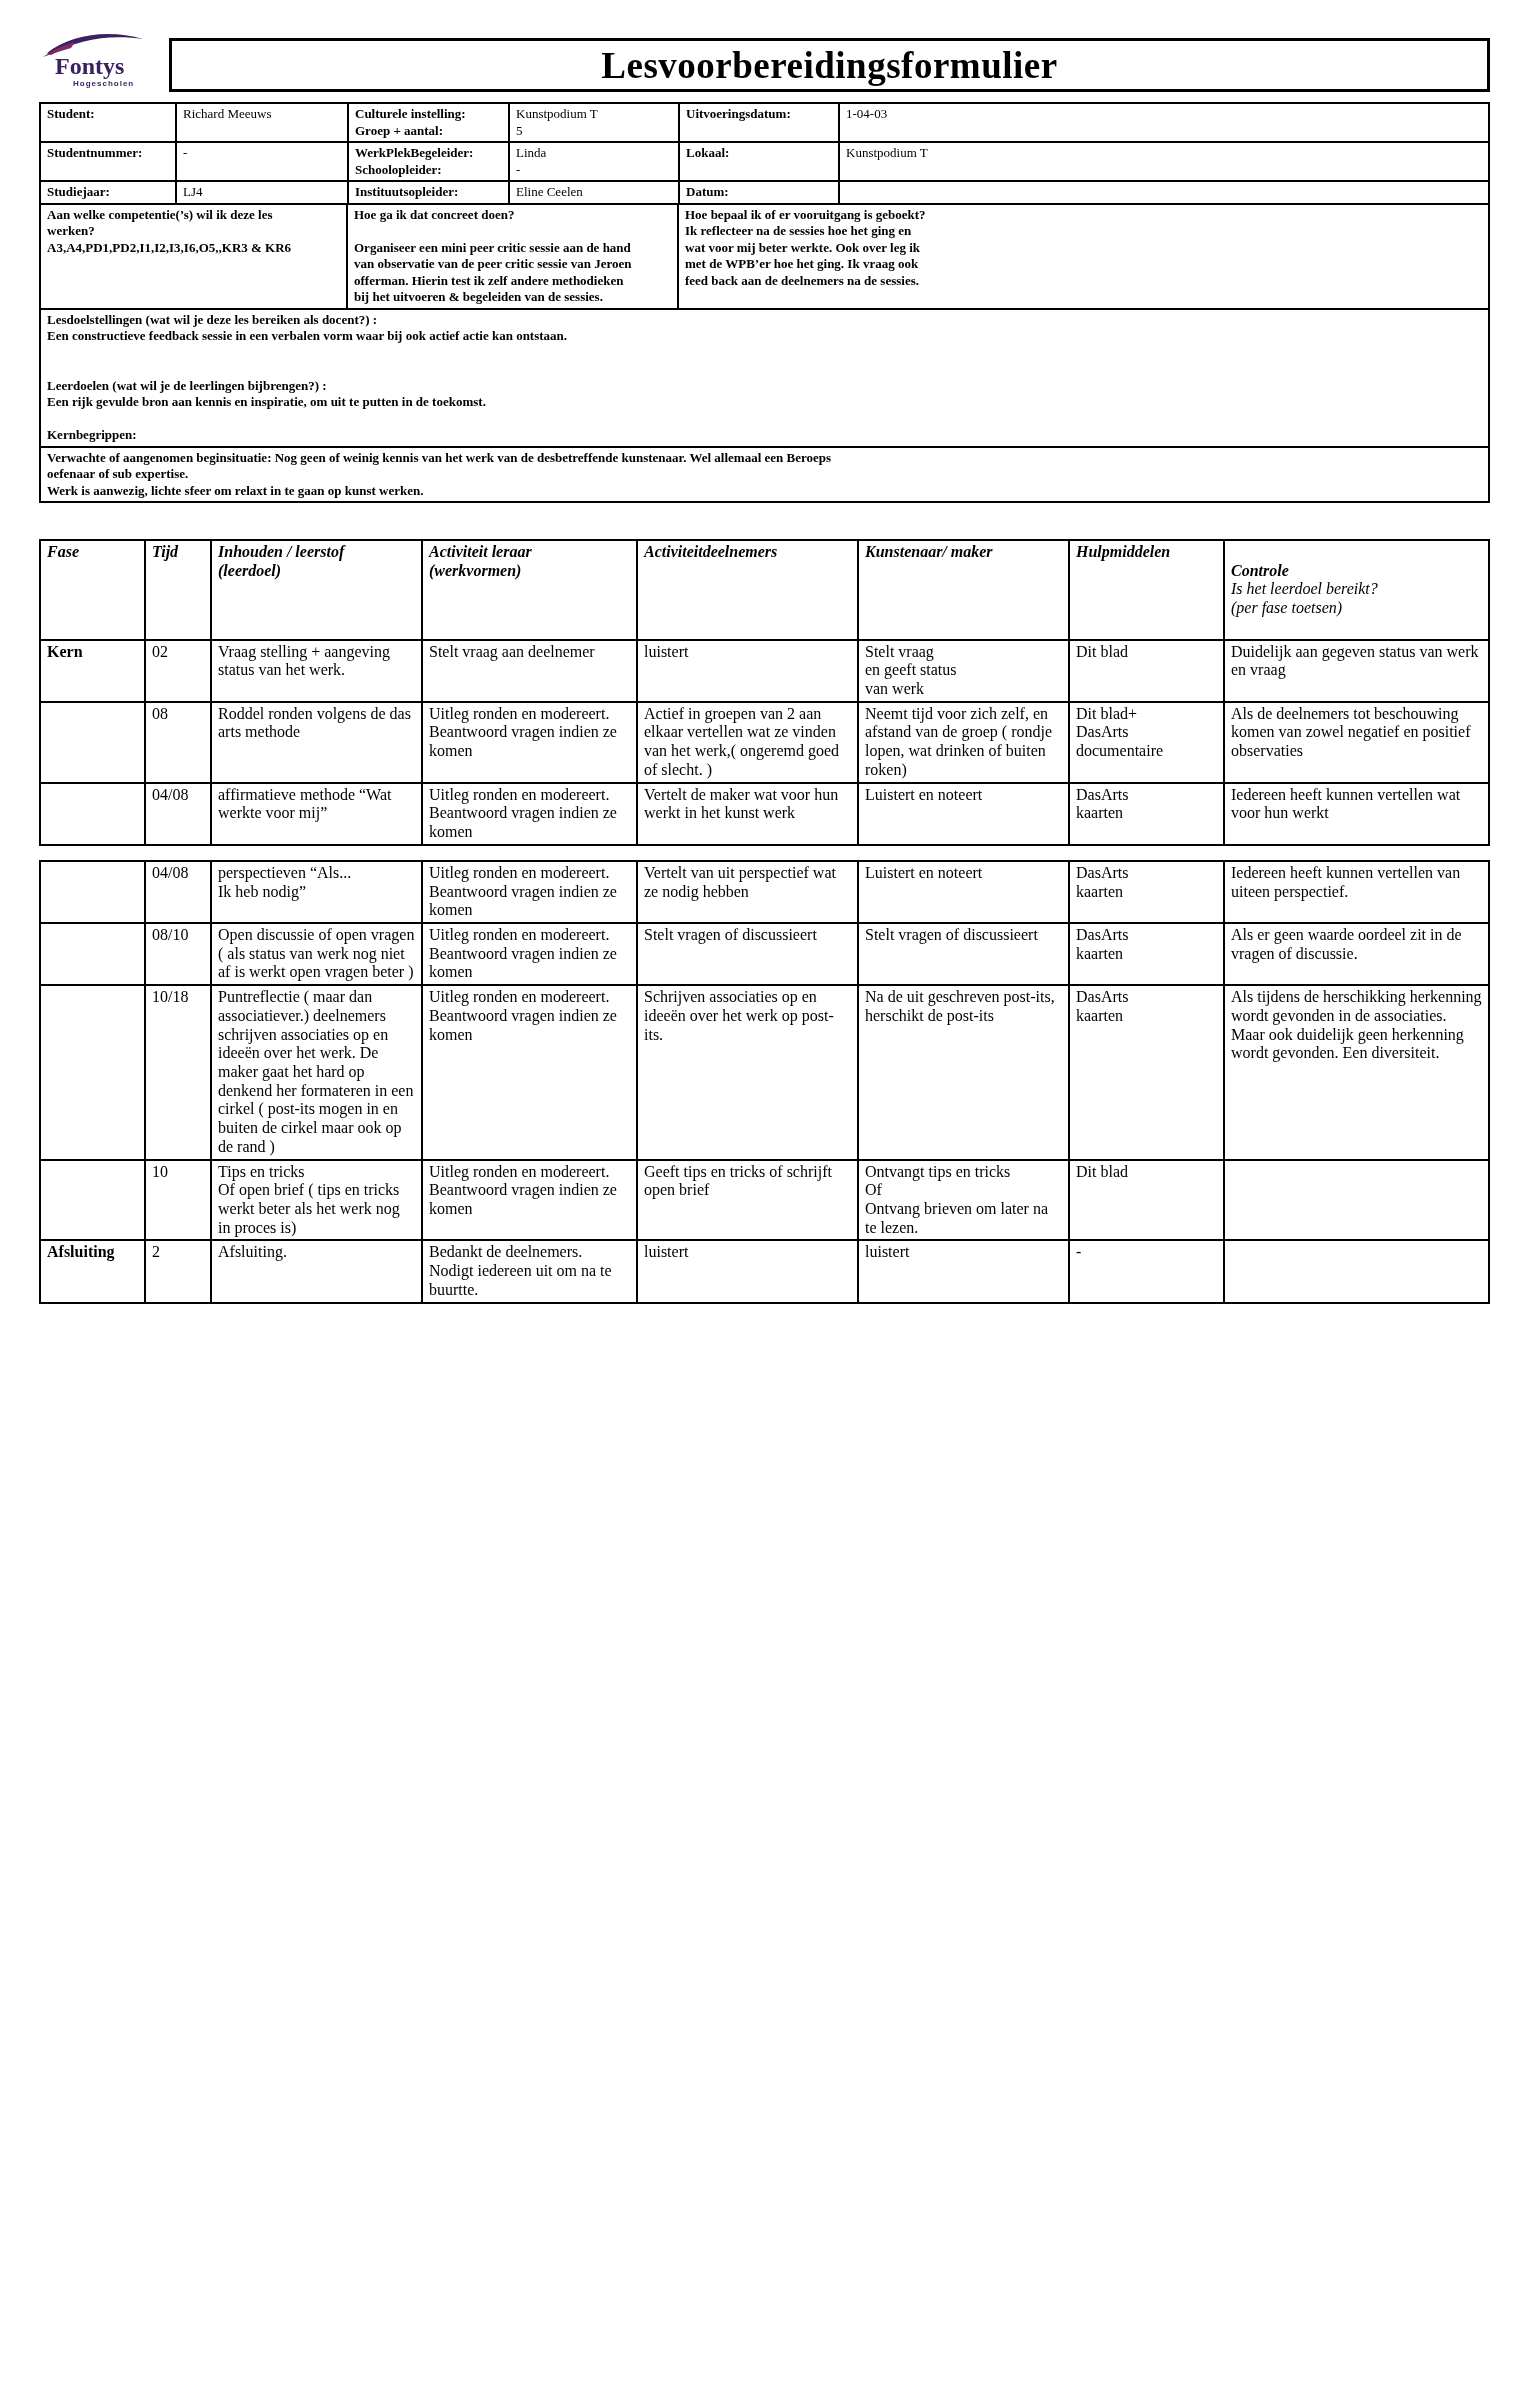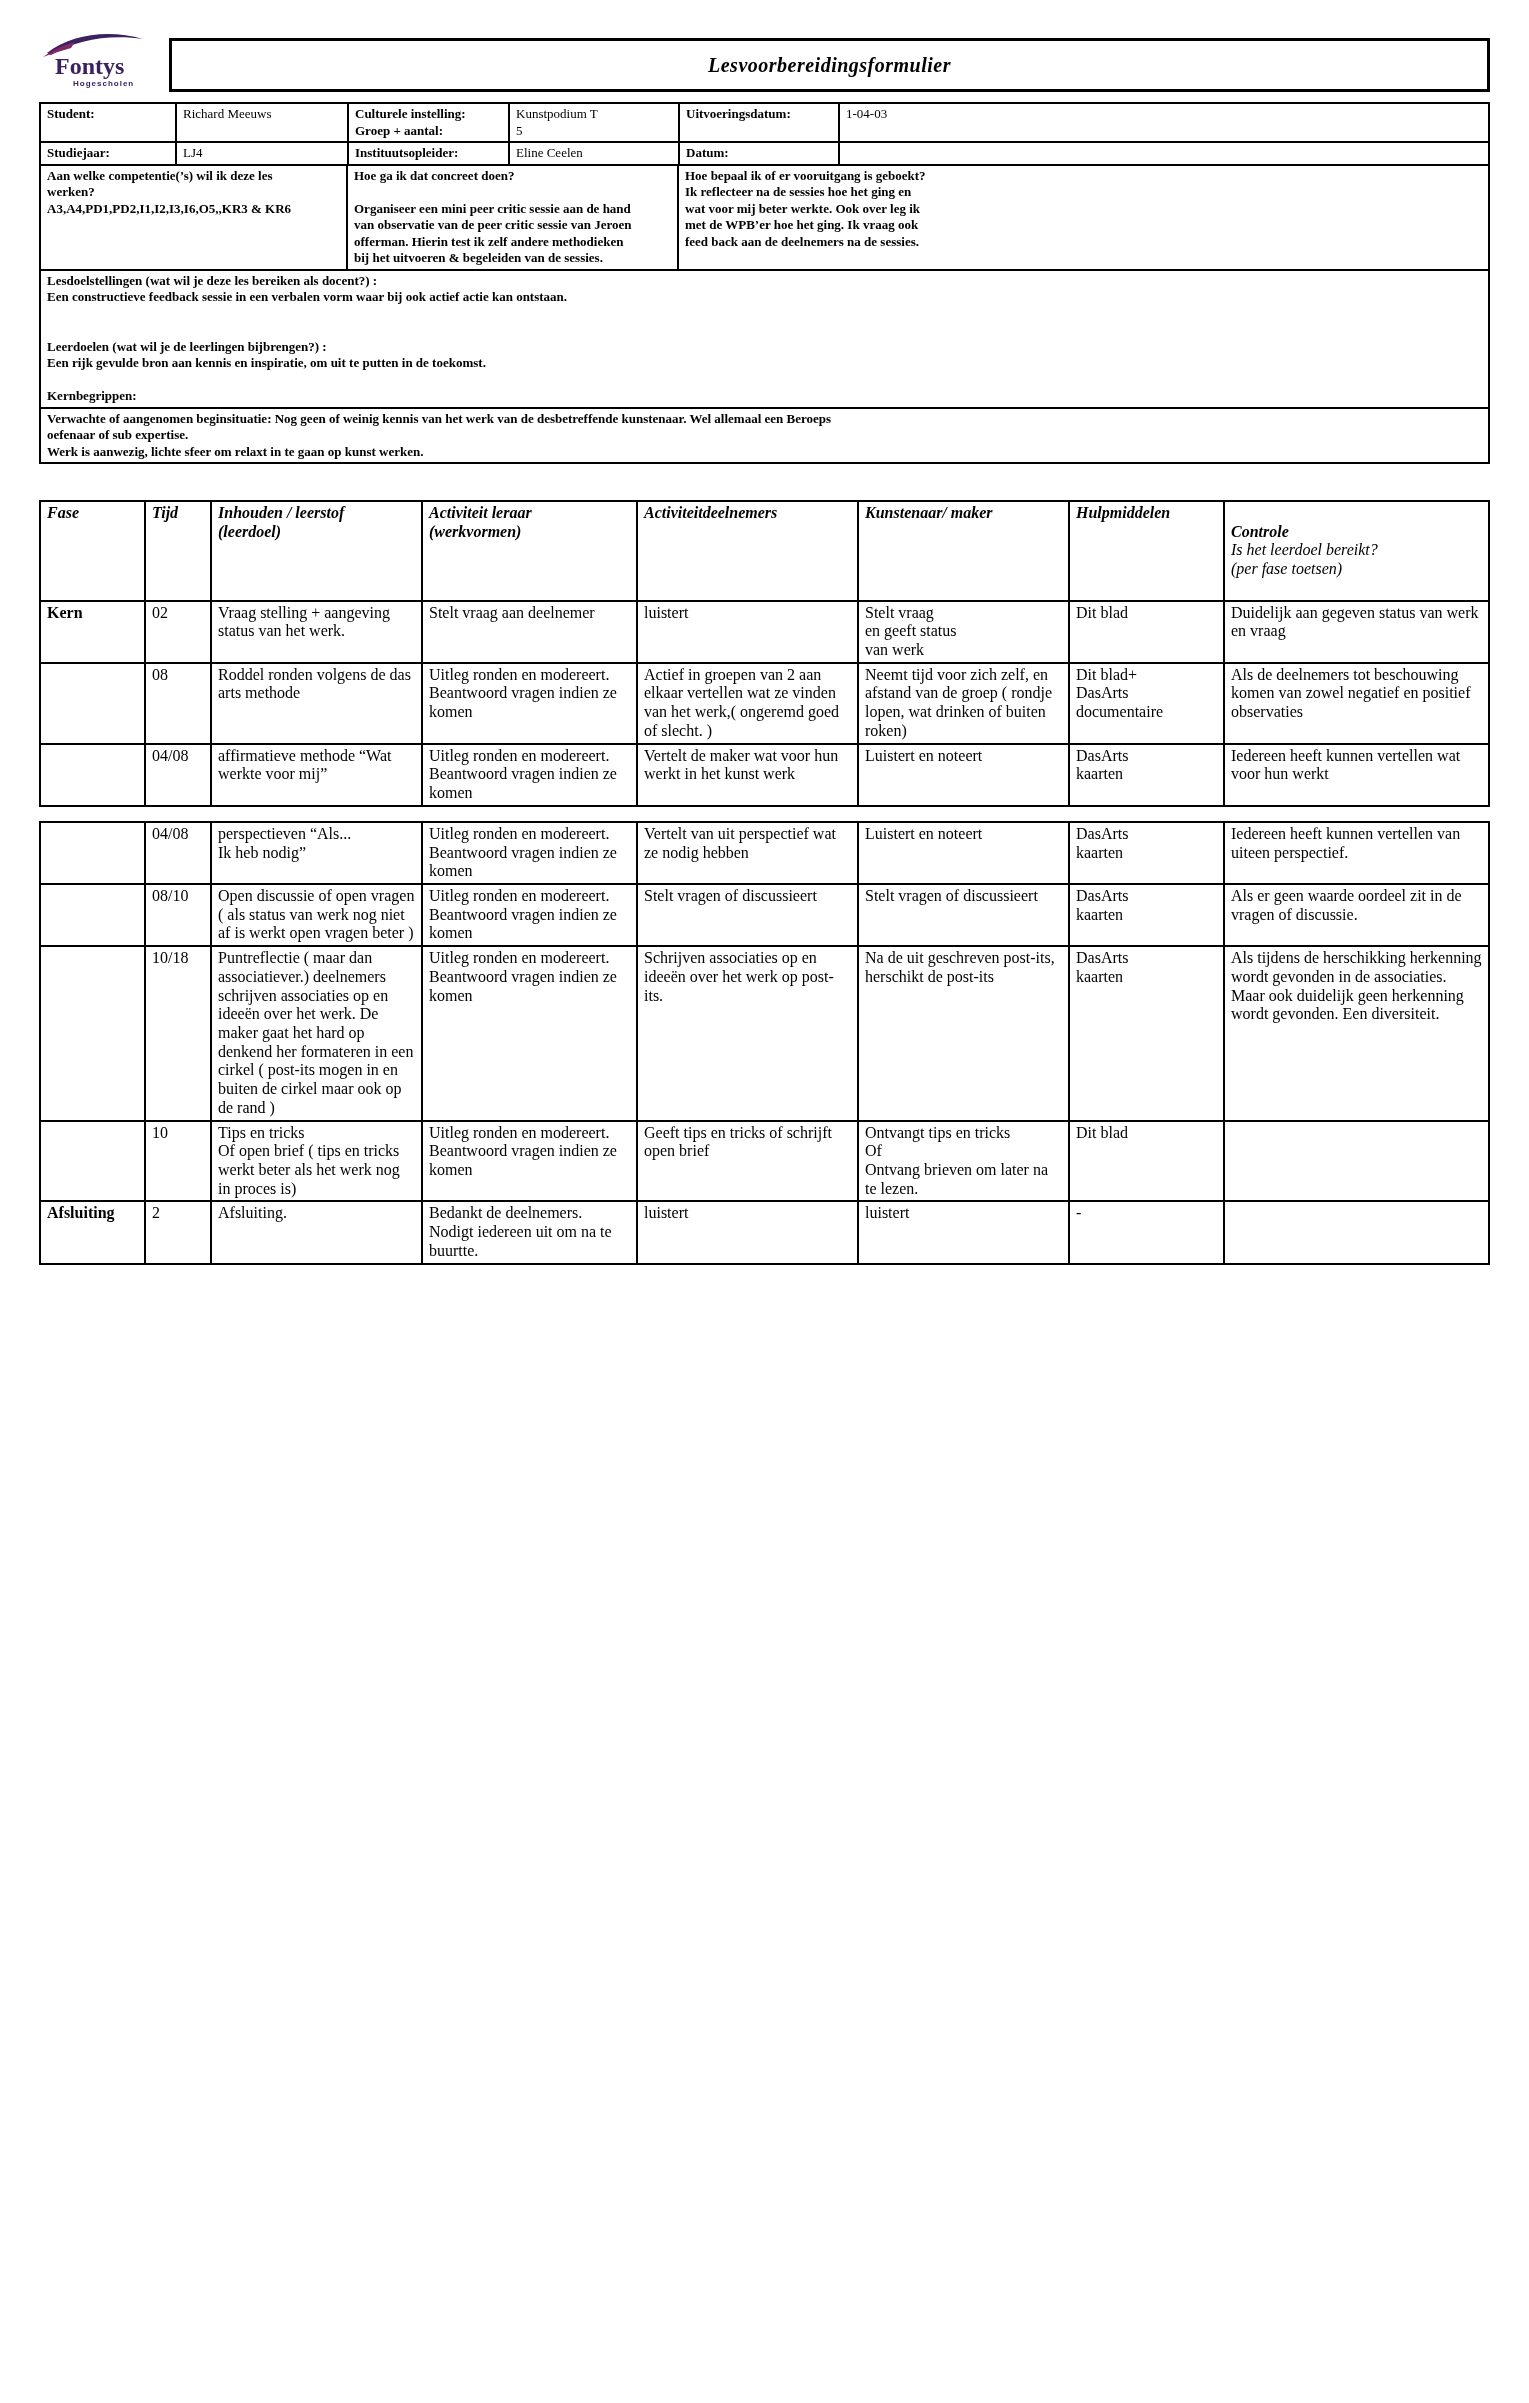--- a/index.html
+++ b/index.html
@@ -15,21 +15,21 @@
 
   
   .header { display: flex; align-items: flex-start; gap: 18px; margin-bottom: 8px; }
   .logo { width: 112px; flex: 0 0 112px; }
   .logo-main { font-family: "Liberation Serif", serif; font-weight: bold; font-size: 24px; fill: #3b2160; }
   .logo-sub  { font-family: "Liberation Sans", sans-serif; font-weight: bold; font-size: 8px; fill: #3b2160; letter-spacing: 1px; }
   .title-box {
     flex: 1; border: 3px solid #000; height: 48px; margin-top: 12px;
     display: flex; align-items: center; justify-content: center;
   }
-  .title { font-size: 20px; font-weight: bold; font-style: italic; letter-spacing: .5px; }
+  .title { font-size: 37px; font-weight: bold; letter-spacing: .5px; }
 
   
   table { width: 100%; border-collapse: collapse; table-layout: fixed; }
   .joined { margin-top: -2px; }
   td {
     border: 2px solid #000;
     vertical-align: top;
     padding: 2px 6px;
     font-size: 16px;
     line-height: 1.17;
@@ -76,20 +76,30 @@
         <td class="b">Student:</td>
         <td>Richard Meeuws</td>
         <td class="b">Culturele instelling:
 Groep + aantal:</td>
         <td>Kunstpodium T
 5</td>
         <td class="b">Uitvoeringsdatum:</td>
         <td>1-04-03</td>
       </tr>
       <tr>
+        <td class="b">Studentnummer:</td>
+        <td>-</td>
+        <td class="b">WerkPlekBegeleider:
+Schoolopleider:</td>
+        <td>Linda
+-</td>
+        <td class="b">Lokaal:</td>
+        <td>Kunstpodium T</td>
+      </tr>
+      <tr>
         <td class="b">Studiejaar:</td>
         <td>LJ4</td>
         <td class="b">Instituutsopleider:</td>
         <td>Eline Ceelen</td>
         <td class="b">Datum:</td>
         <td></td>
       </tr>
     </tbody>
   </table>
 

